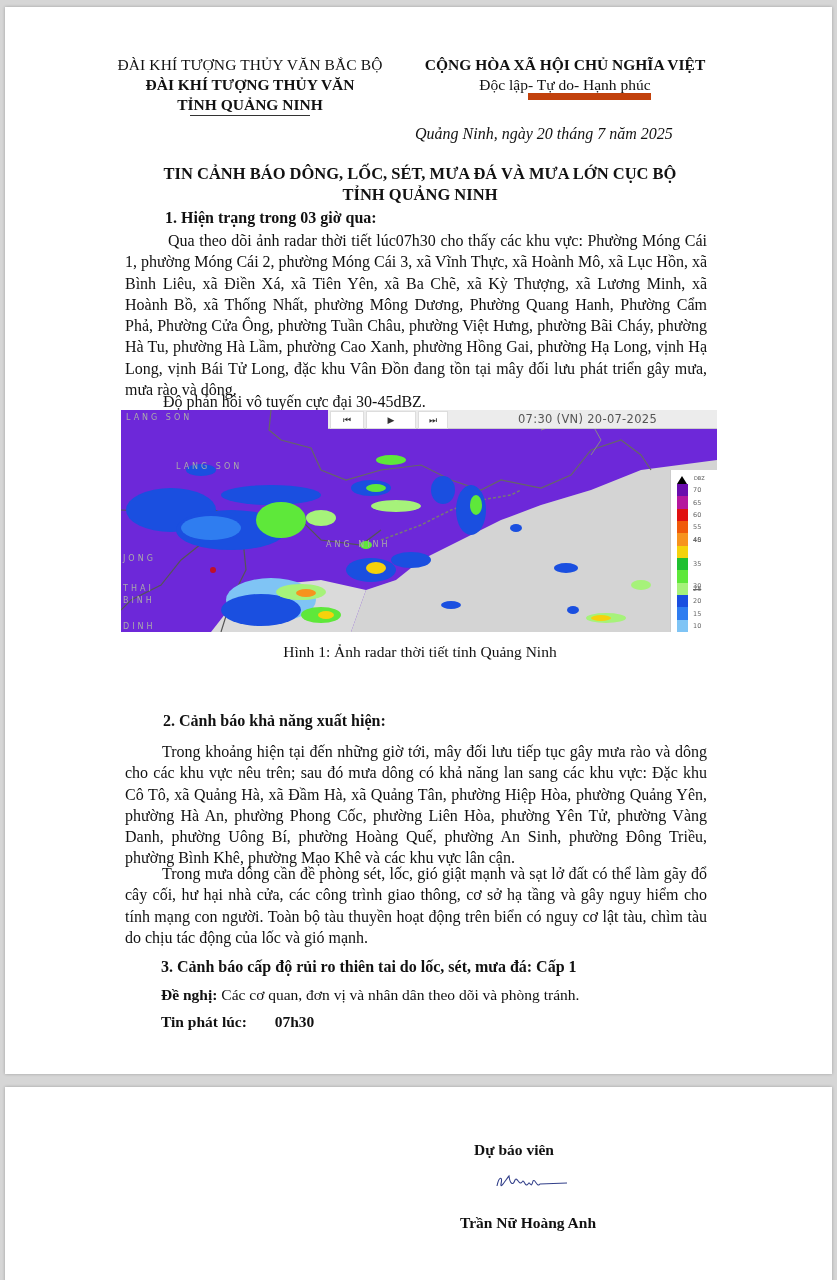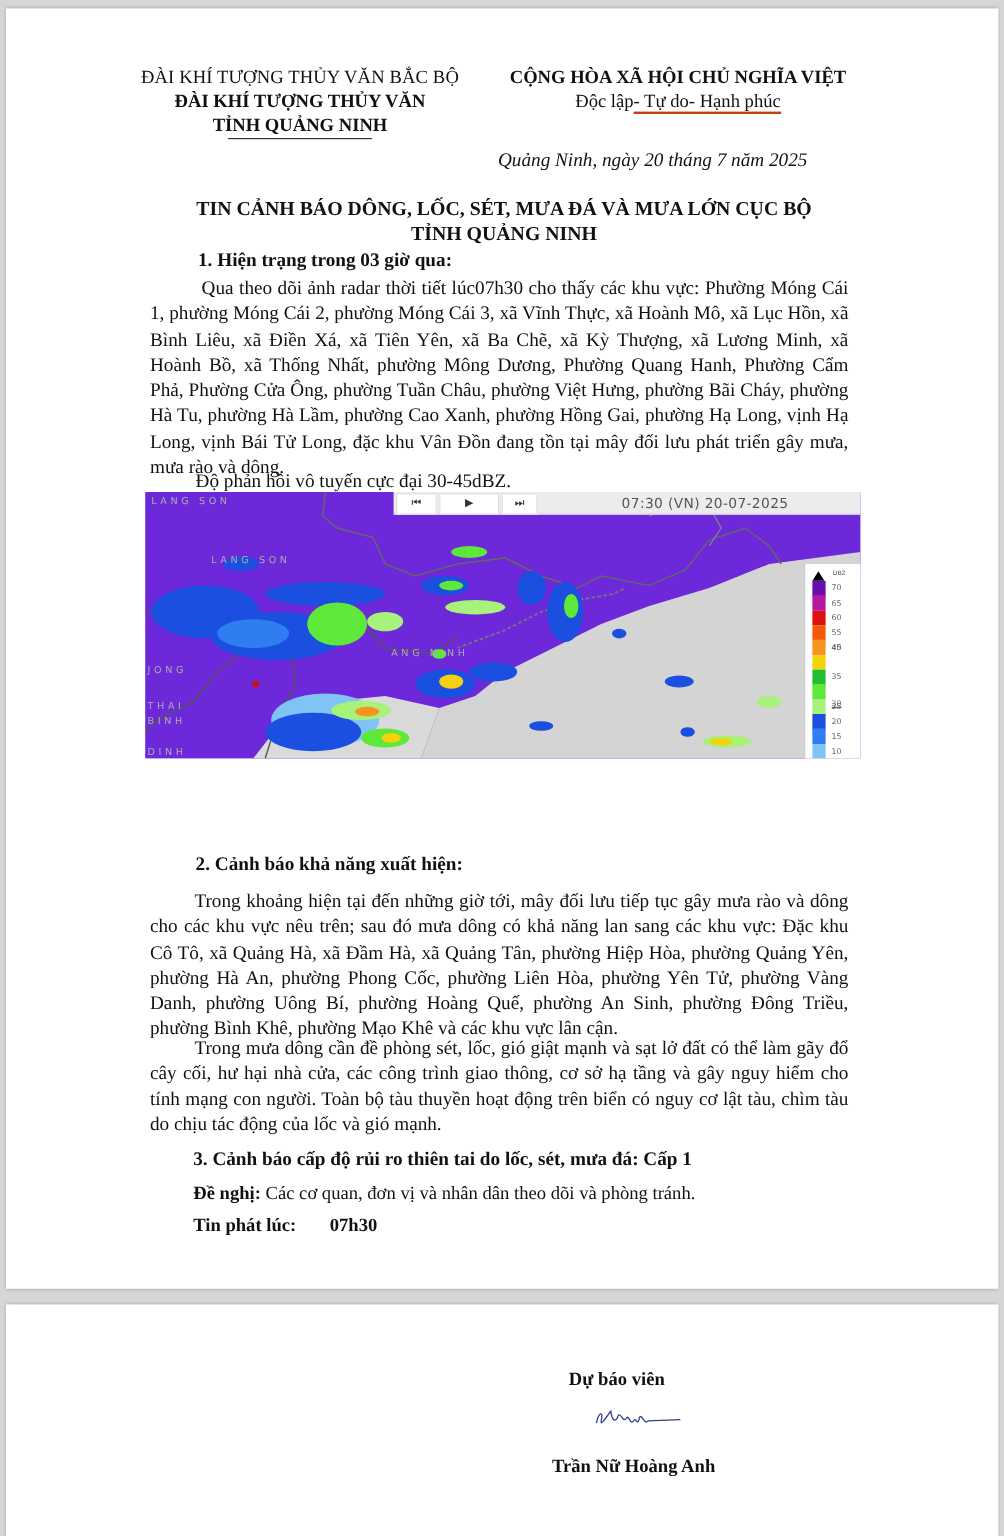--- a/index.html
+++ b/index.html
@@ -20,21 +20,21 @@
 
   .abs { position:absolute; white-space:nowrap; }
   .center { text-align:center; }
   .bold { font-weight:bold; }
 
   
   #hdr-left { left:115px; top:55px; width:270px; font-size:15.5px; line-height:20px; }
   #hdr-left .l1 { letter-spacing:0.1px; }
   #hdr-left .num { margin-top:2px; }
   #hdr-right { left:420px; top:55px; width:290px; font-size:15.5px; line-height:20px; }
-  #hdr-right .motto span { border-bottom:2px solid #c2410c; }
+  #hdr-right .motto span { border-bottom:7px solid #c2410c; }
   #hdr-date { left:415px; top:125px; font-size:16px; font-style:italic; }
 
   #title { left:120px; top:163px; width:600px; font-size:16.5px; font-weight:bold; line-height:21px; }
 
   .sec-head { font-size:16px; font-weight:bold; }
   .para {
     position:absolute; font-size:16px; line-height:21.3px;
     text-align:justify; text-indent:48px; width:548px;
   }
 
@@ -191,20 +191,21 @@
         <div class="lbl" style="top: 114.833px;">25</div>
         <div class="lbl" style="top: 127.167px;">20</div>
         <div class="lbl" style="top: 139.5px;">15</div>
         <div class="lbl" style="top: 151.833px;">10</div>
       </div>
   <div style="position: absolute; left: 6px; top: 6px; width: 0px; height: 0px; border-left: 5.5px solid transparent; border-right: 5.5px solid transparent; border-bottom: 8px solid rgb(0, 0, 0);"></div>
     </div>
 </div>
 
 <div class="abs center" id="caption">
+  <div>Hình 1: Ảnh radar thời tiết tỉnh Quảng Ninh</div>
 </div>
 
 <div class="abs sec-head" style="left:163px; top:712px;">2. Cảnh báo khả năng xuất hiện:</div>
 <div class="para" style="left:125px; top:741px; width:582px; text-indent:37px;">Trong khoảng hiện tại đến những giờ tới, mây đối lưu tiếp tục gây mưa rào và dông cho các khu vực nêu trên; sau đó mưa dông có khả năng lan sang các khu vực: Đặc khu Cô Tô, xã Quảng Hà, xã Đầm Hà, xã Quảng Tân, phường Hiệp Hòa, phường Quảng Yên, phường Hà An, phường Phong Cốc, phường Liên Hòa, phường Yên Tử, phường Vàng Danh, phường Uông Bí, phường Hoàng Quế, phường An Sinh, phường Đông Triều, phường Bình Khê, phường Mạo Khê và các khu vực lân cận.</div>
 <div class="para" style="left:125px; top:863px; width:582px; text-indent:37px;">Trong mưa dông cần đề phòng sét, lốc, gió giật mạnh và sạt lở đất có thể làm gãy đổ cây cối, hư hại nhà cửa, các công trình giao thông, cơ sở hạ tầng và gây nguy hiểm cho tính mạng con người. Toàn bộ tàu thuyền hoạt động trên biển có nguy cơ lật tàu, chìm tàu do chịu tác động của lốc và gió mạnh.</div>
 
 <div class="abs sec-head" style="left:161px; top:958px;">3. Cảnh báo cấp độ rủi ro thiên tai do lốc, sét, mưa đá: Cấp 1</div>
 <div class="abs" style="left:161px; top:986px; font-size:15.5px;">
   <span class="bold">Đề nghị:</span><span> Các cơ quan, đơn vị và nhân dân theo dõi và phòng tránh.</span>
 </div>

